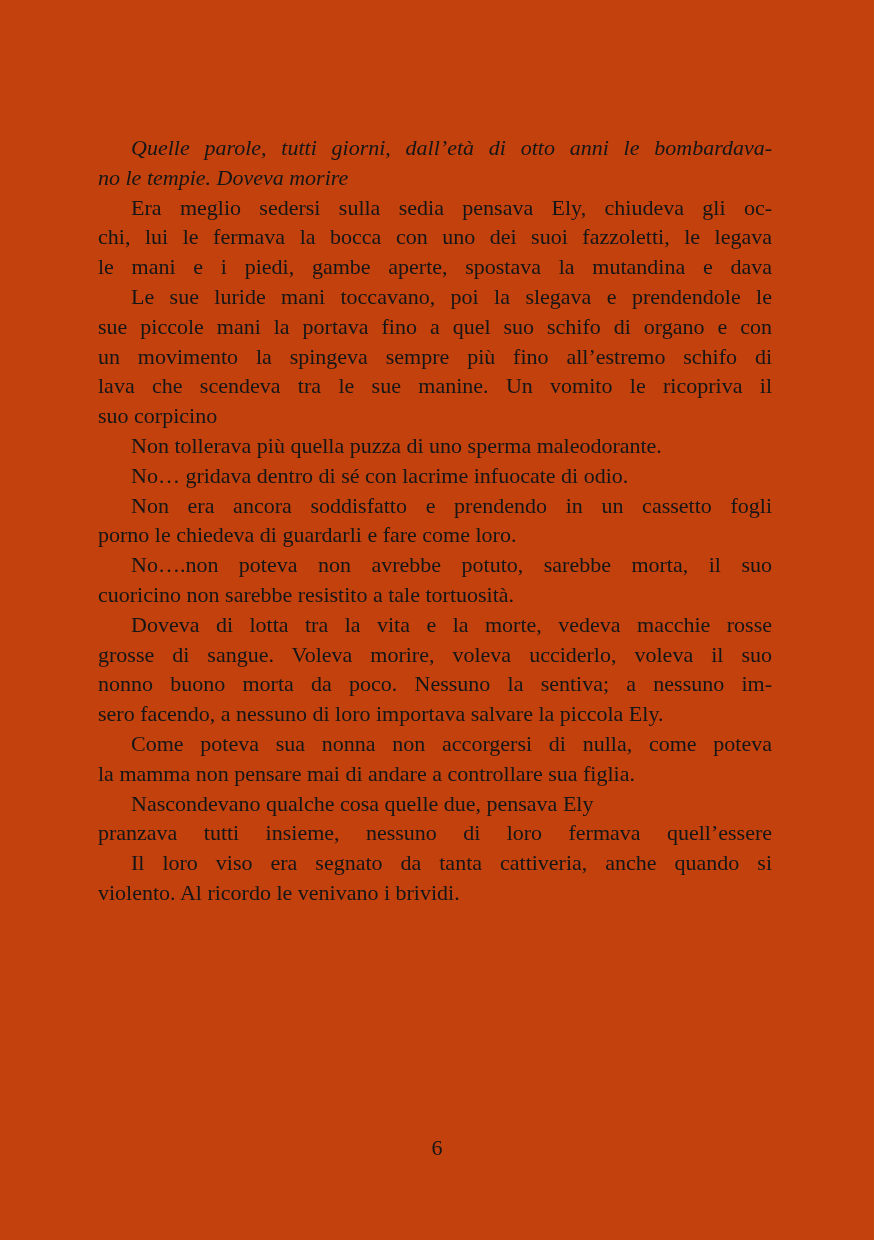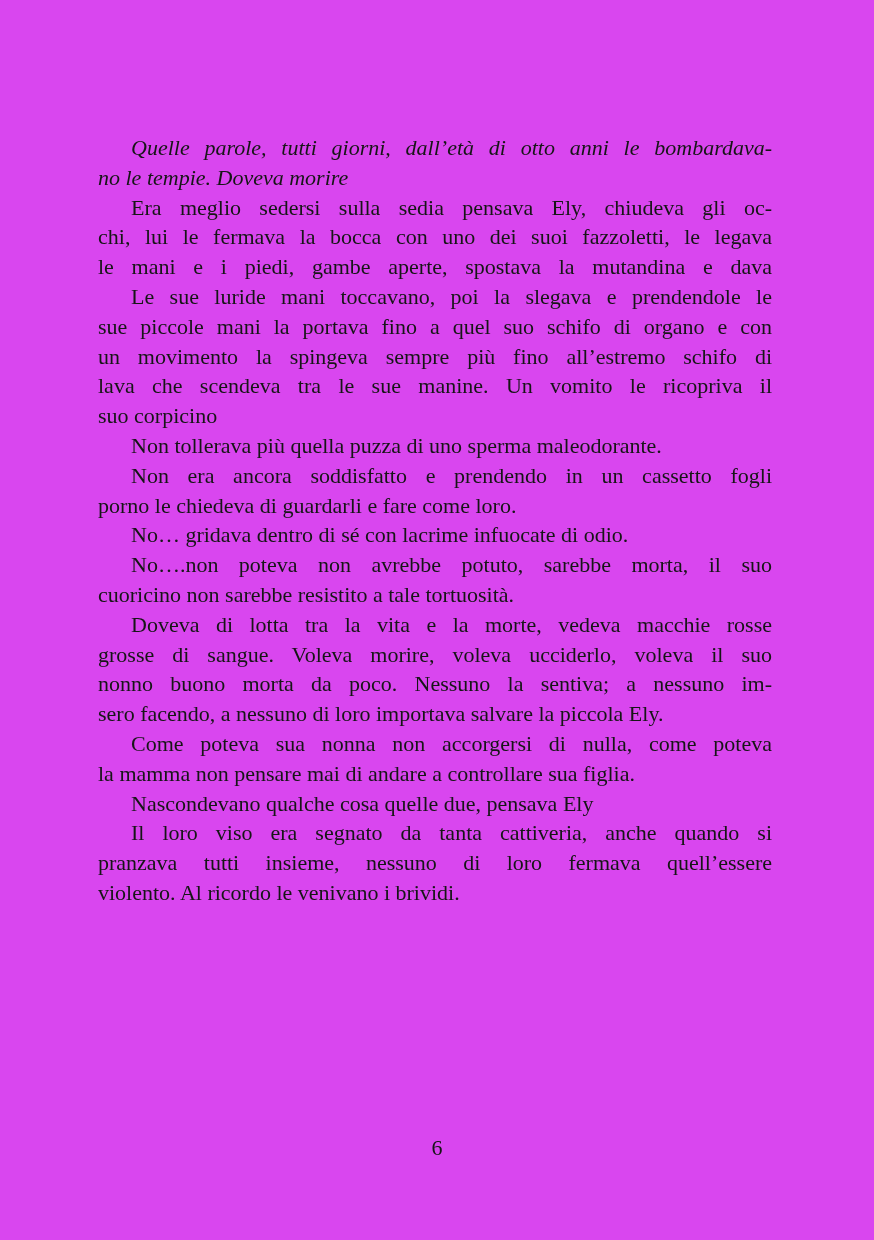--- a/index.html
+++ b/index.html
@@ -8,21 +8,21 @@
     height: 1240px;
     background: #ffffff;
     position: relative;
     overflow: hidden;
     font-family: "Liberation Serif", "DejaVu Serif", serif;
     color: #161616;
   }
   .page {
     position: absolute;
     inset: 0;
-    background: #d946ef;
+    background: #c2410c;
   }
   .text-block {
     position: absolute;
     left: 98px;
     top: 133px;
     width: 674px;
     font-size: 22px;
     line-height: 29.8px;
   }
   .para { margin: 0; padding: 0; }
@@ -63,43 +63,43 @@
         <div class="line indent just">Le sue luride mani toccavano, poi la slegava e prendendole le</div>
         <div class="line just">sue piccole mani la portava fino a quel suo schifo di organo e con</div>
         <div class="line just">un movimento la spingeva sempre più fino all’estremo schifo di</div>
         <div class="line just">lava che scendeva tra le sue manine. Un vomito le ricopriva il</div>
         <div class="line">suo corpicino</div>
       </div>
       <div class="para">
         <div class="line indent">Non tollerava più quella puzza di uno sperma maleodorante.</div>
       </div>
       <div class="para">
+        <div class="line indent">No… gridava dentro di sé con lacrime infuocate di odio.</div>
+      </div>
+      <div class="para">
         <div class="line indent just">Non era ancora soddisfatto e prendendo in un cassetto fogli</div>
         <div class="line">porno le chiedeva di guardarli e fare come loro.</div>
-      </div>
-      <div class="para">
-        <div class="line indent">No… gridava dentro di sé con lacrime infuocate di odio.</div>
       </div>
       <div class="para">
         <div class="line indent just">No….non poteva non avrebbe potuto, sarebbe morta, il suo</div>
         <div class="line">cuoricino non sarebbe resistito a tale tortuosità.</div>
       </div>
       <div class="para">
         <div class="line indent just">Doveva di lotta tra la vita e la morte, vedeva macchie rosse</div>
         <div class="line just">grosse di sangue. Voleva morire, voleva ucciderlo, voleva il suo</div>
         <div class="line just">nonno buono morta da poco. Nessuno la sentiva; a nessuno im-</div>
         <div class="line">sero facendo, a nessuno di loro importava salvare la piccola Ely.</div>
       </div>
       <div class="para">
         <div class="line indent just">Come poteva sua nonna non accorgersi di nulla, come poteva</div>
         <div class="line">la mamma non pensare mai di andare a controllare sua figlia.</div>
       </div>
       <div class="para">
         <div class="line indent">Nascondevano qualche cosa quelle due, pensava Ely</div>
       </div>
       <div class="para">
+        <div class="line just">pranzava tutti insieme, nessuno di loro fermava quell’essere</div>
         <div class="line indent just">Il loro viso era segnato da tanta cattiveria, anche quando si</div>
-        <div class="line just">pranzava tutti insieme, nessuno di loro fermava quell’essere</div>
         <div class="line">violento. Al ricordo le venivano i brividi.</div>
       </div>
     </main>
   <footer class="page-number">6</footer>
 </div>
 
 </body></html>

